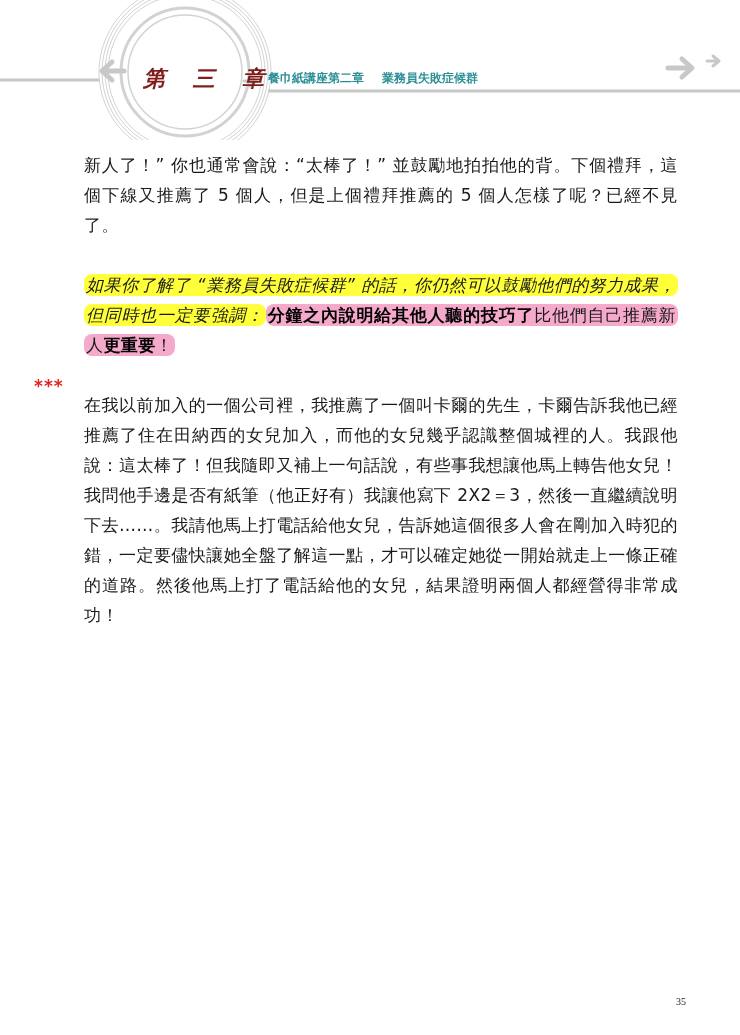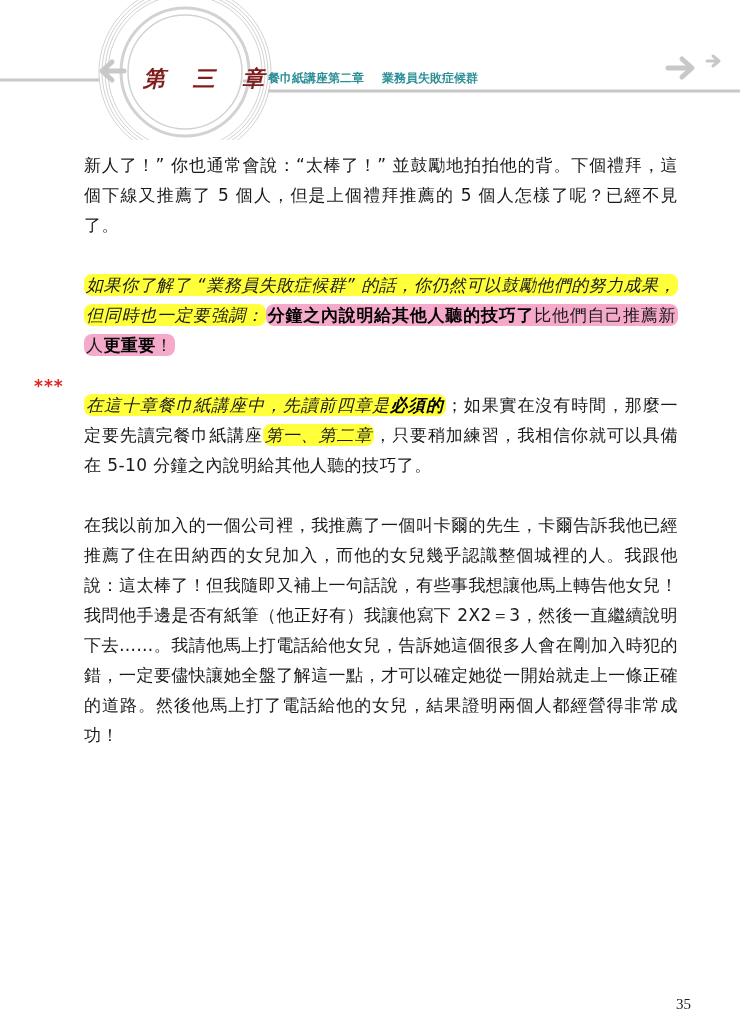--- a/index.html
+++ b/index.html
@@ -19,21 +19,21 @@
   .content { position: absolute; left: 60px; top: 150px; width: 594px; margin-left: 24px; }
   .para { margin: 0; font-size: 17px; line-height: 30px; letter-spacing: 0.4px; text-align: justify; }
   .para + .para { margin-top: 30px; }
   .hl-y { background: #ffff3a; border-radius: 8px; padding: 1px 2px; box-decoration-break: clone; font-style: italic; -webkit-box-decoration-break: clone; }
   .hl-p { background: #f6aacb; border-radius: 8px; padding: 1px 2px; box-decoration-break: clone; -webkit-box-decoration-break: clone; }
   b { font-weight: bold; color: #000; }
 
   .stars { position: absolute; left: 34px; top: 376px; color: #e02424; font-size: 17px; font-weight: bold; letter-spacing: 1px; }
 
   .page-number { position: absolute; left: 676px; top: 996px; font-family: "Liberation Serif", serif;
-                 font-size: 15px; color: #222; }
+                 font-size: 10px; color: #222; }
 </style>
 </head>
 <body>
 
 <div class="hdr">
   <svg width="740" height="140" viewBox="0 0 740 140">
 
     <line x1="0" y1="80" x2="100" y2="80" stroke="#c8c8c8" stroke-width="3"></line>
 
     <g fill="none" stroke="#d2d2d2">
@@ -80,22 +80,19 @@
 
   <p class="para">
     <span>新人了！” 你也通常會說：“太棒了！” 並鼓勵地拍拍他的背。下個禮拜，這個下線又推薦了 5 個人，但是上個禮拜推薦的 5 個人怎樣了呢？已經不見了。</span>
   </p>
 
   <p class="para">
     <span class="hl-y">如果你了解了 “業務員失敗症候群” 的話，你仍然可以鼓勵他們的努力成果，但同時也一定要強調：</span><span class="hl-p"><b>分鐘之內說明給其他人聽的技巧了</b><span>比他們自己推薦新人</span><b>更重要</b><span>！</span></span>
   </p>
 
 
-  <p class="para">
-    <span class="hl-y"><span>在這十章餐巾紙講座中，先讀前四章是</span><b>必須的</b></span><span>；如果實在沒有時間，那麼一定要先讀完餐巾紙講座</span><span class="hl-y">第一、第二章</span><span>，只要稍加練習，我相信你就可以具備在 5-10 分鐘之內說明給其他人聽的技巧了。</span>
-  </p>
 
   <p class="para">
     <span>在我以前加入的一個公司裡，我推薦了一個叫卡爾的先生，卡爾告訴我他已經推薦了住在田納西的女兒加入，而他的女兒幾乎認識整個城裡的人。我跟他說：這太棒了！但我隨即又補上一句話說，有些事我想讓他馬上轉告他女兒！我問他手邊是否有紙筆（他正好有）我讓他寫下 2X2＝3，然後一直繼續說明下去……。我請他馬上打電話給他女兒，告訴她這個很多人會在剛加入時犯的錯，一定要儘快讓她全盤了解這一點，才可以確定她從一開始就走上一條正確的道路。然後他馬上打了電話給他的女兒，結果證明兩個人都經營得非常成功！</span>
   </p>
 </div>
 
 <div class="page-number">35</div>
 
 </body></html>

